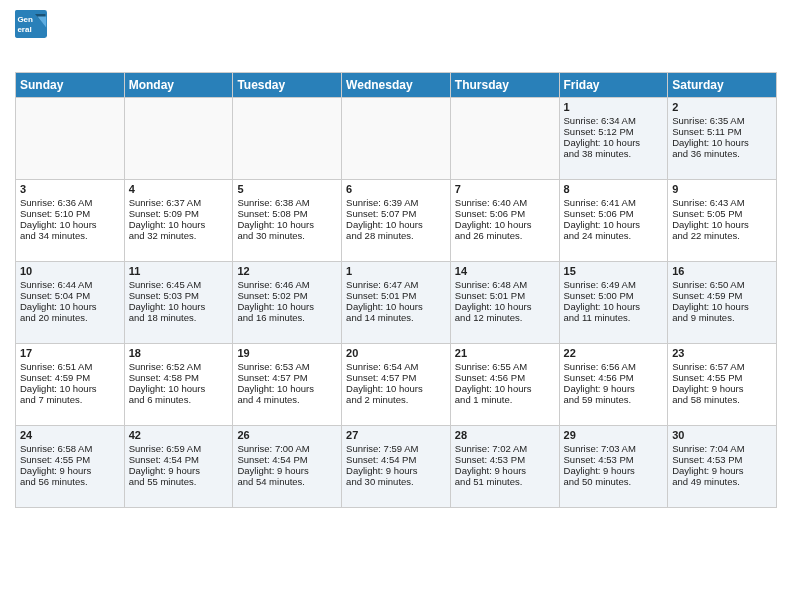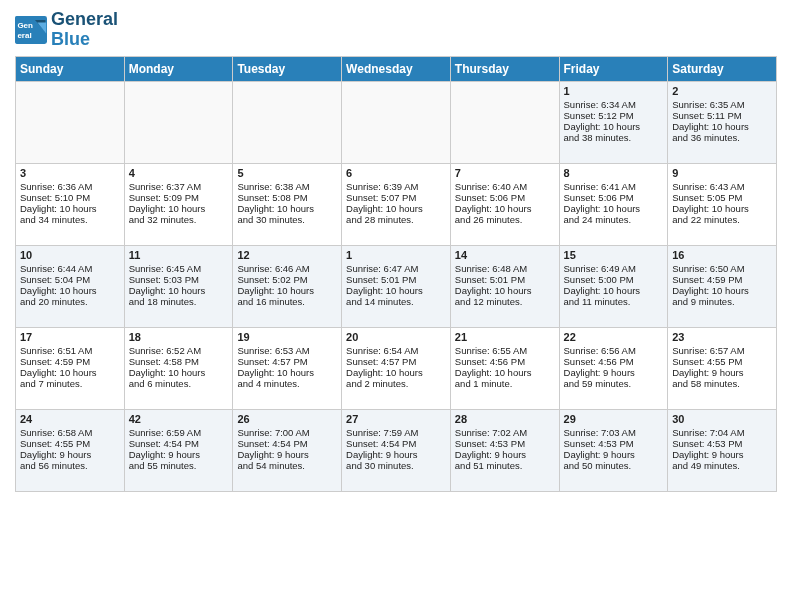--- a/index.html
+++ b/index.html
@@ -11,21 +11,21 @@
       overflow: hidden;
     }
     .container {
       width: 792px;
       padding: 10px 15px 5px 15px;
     }
     .header-row {
       display: flex;
       justify-content: space-between;
       align-items: flex-end;
-      margin-bottom: 6px;
+      margin-bottom: 0;
     }
     .logo {
       display: flex;
       align-items: center;
     }
     .logo-text {
       font-size: 18px;
       font-weight: bold;
       color: #1a5276;
       line-height: 1.1;
@@ -47,20 +47,21 @@
       color: #222;
     }
     .location {
       font-size: 15px;
       color: #444;
     }
     table {
       width: 100%;
       border-collapse: collapse;
       table-layout: fixed;
+      margin-top: 34px;
     }
     thead tr th {
       background: #2980b9;
       color: #fff;
       font-size: 12px;
       font-weight: bold;
       padding: 5px 4px;
       text-align: left;
       border: 1px solid #ccc;
     }
@@ -96,24 +97,20 @@
   <div class="header-row">
     <div class="logo">
       <svg class="logo-icon" viewBox="0 0 40 35">
         <rect x="0" y="0" width="40" height="35" rx="3" fill="#2980b9"></rect>
         <polygon points="25,5 38,5 38,20" fill="#1a5276"></polygon>
         <rect x="0" y="0" width="25" height="35" rx="3" fill="#2980b9"></rect>
         <text x="3" y="15" font-size="10" fill="white" font-weight="bold">Gen</text>
         <text x="3" y="27" font-size="10" fill="white" font-weight="bold">eral</text>
         <polygon points="28,8 39,8 39,22" fill="#5dade2"></polygon>
       </svg>
-      <div class="logo-text">
-        <div>General</div>
-        <div><span>Blue</span></div>
-      </div>
     </div>
     <div class="title-block">
       <div class="month-title"></div>
       <div class="location"></div>
     </div>
   </div>
 
   <table>
     <thead>
       <tr>

